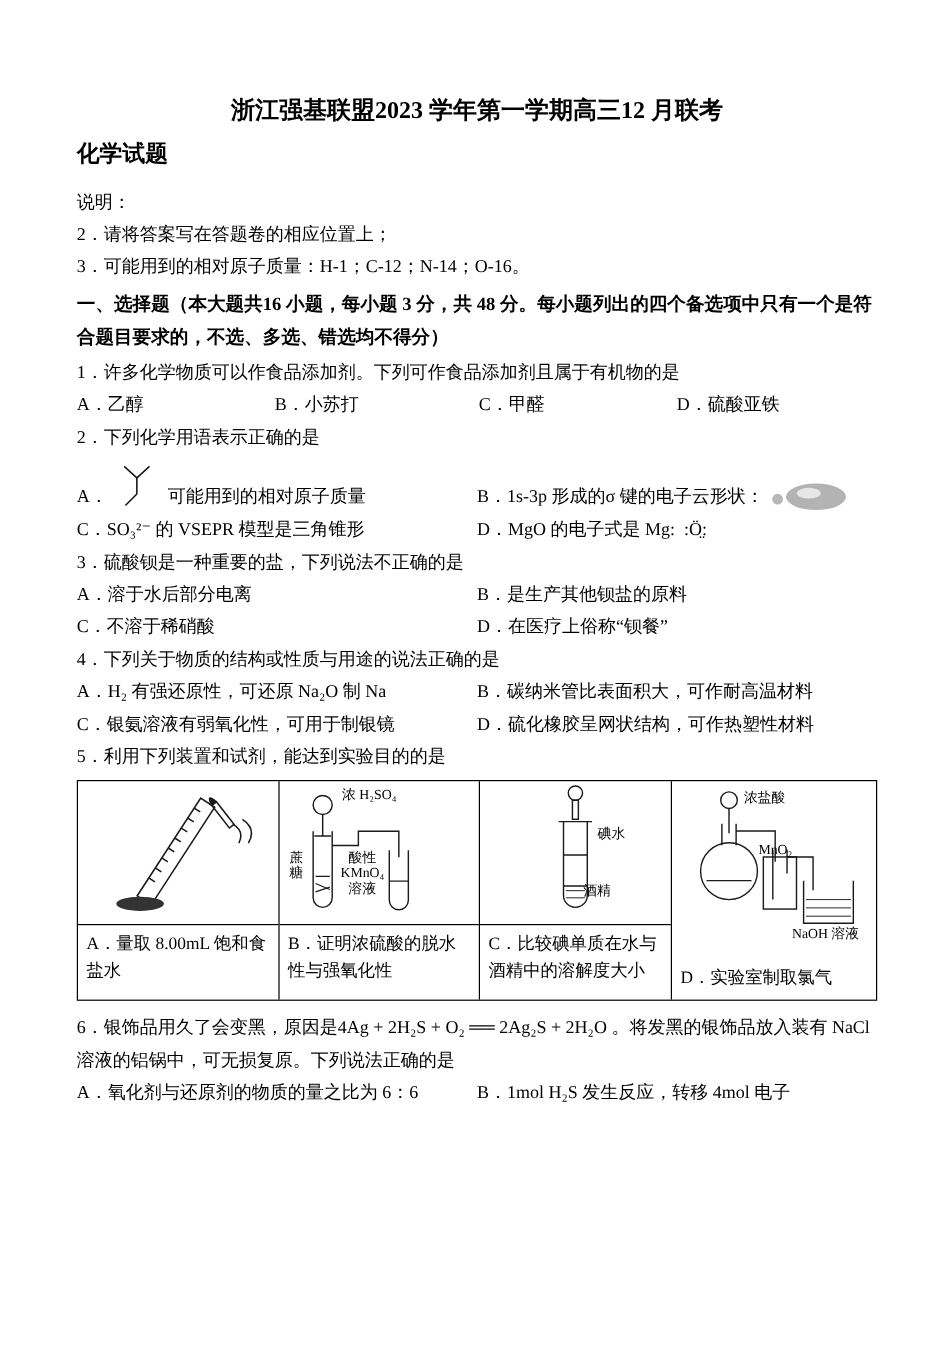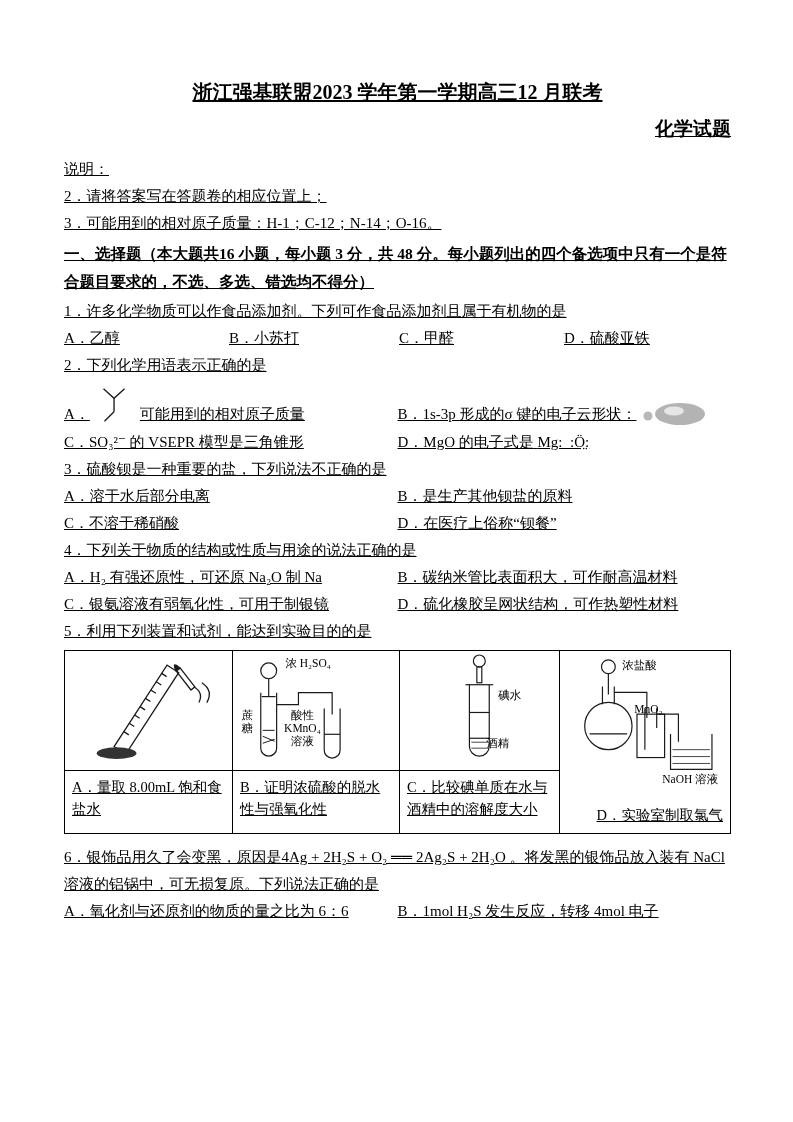--- a/index.html
+++ b/index.html
@@ -7,37 +7,36 @@
   .page {
     position:relative;
     width:793px; height:972px;
     margin:0 auto;
     background:#ffffff;
     color:#000;
     font-family:"Liberation Serif","DejaVu Serif",serif;
     font-size:15px;
     padding:78px 62px 0 64px;
     overflow:hidden;
-    text-decoration:underline;
   }
   .title    { text-align:center; font-weight:bold; font-size:20px; line-height:28px; margin-bottom:10px; }
-  .subtitle { text-align:right; font-weight:bold; font-size:19px; line-height:26px; margin-bottom:14px; }
+  .subtitle { text-align:left; font-weight:bold; font-size:19px; line-height:26px; margin-bottom:14px; }
   .notes div { line-height:27px; }
   .section-heading { font-weight:bold; font-size:15.5px; line-height:28px; margin:3px 0 2px; }
   .stem  { line-height:27px; }
   .opts4 { display:grid; grid-template-columns:165px 170px 165px 1fr; line-height:27px; }
   .opts2 { display:grid; grid-template-columns:1fr 1fr; line-height:27px; }
   .optflex  { display:flex; align-items:flex-end; gap:5px; }
   .optflexc { display:flex; align-items:center;  gap:5px; }
   .struct-svg  { width:40px; height:46px; flex:0 0 auto; }
   .cloud-svg   { width:66px; height:28px; flex:0 0 auto; }
   .formula { white-space:pre;margin-top:24px; }
   
   .q5-table { display:grid; grid-template-columns:168px 167px 160px 1fr; border:1.4px solid #000; margin:5px 0 10px; }
-  .q5col { border-right:1px solid #000; display:flex; flex-direction:column;align-items:flex-end; }
+  .q5col { border-right:1px solid #000; display:flex; flex-direction:column; }
   .q5col:last-child { border-right:none; }
   .q5img { position:relative; height:120px; border-bottom:1px solid #000; }
   .q5col.nosep .q5img { border-bottom:none; height:148px; }
   .q5img svg { display:block; width:100%; height:100%; }
   .q5cap { padding:5px 7px 7px; font-size:14.5px; line-height:22px; flex:1; }
   .lbl { position:absolute; font-size:11.5px; line-height:13px; color:#000; }
   .lbl.vert { width:14px; word-break:break-all; }
   .lbl.wrap { text-align:center; }
   .qblock { margin-top:0; }
 </style>

